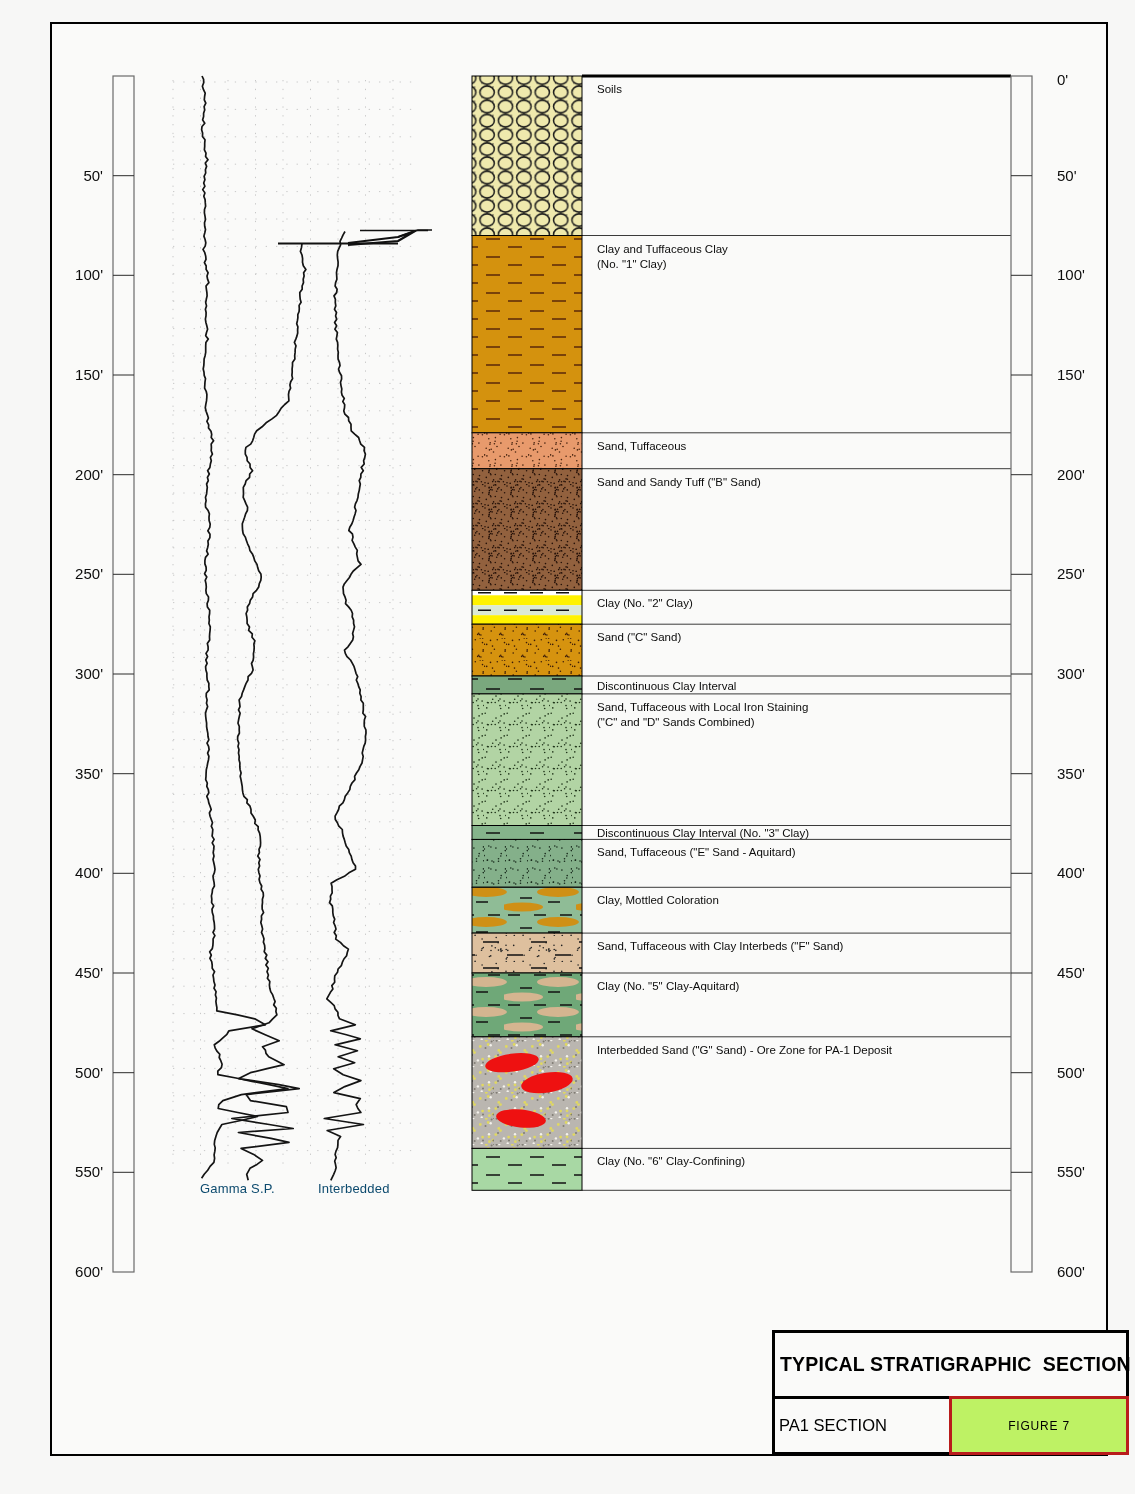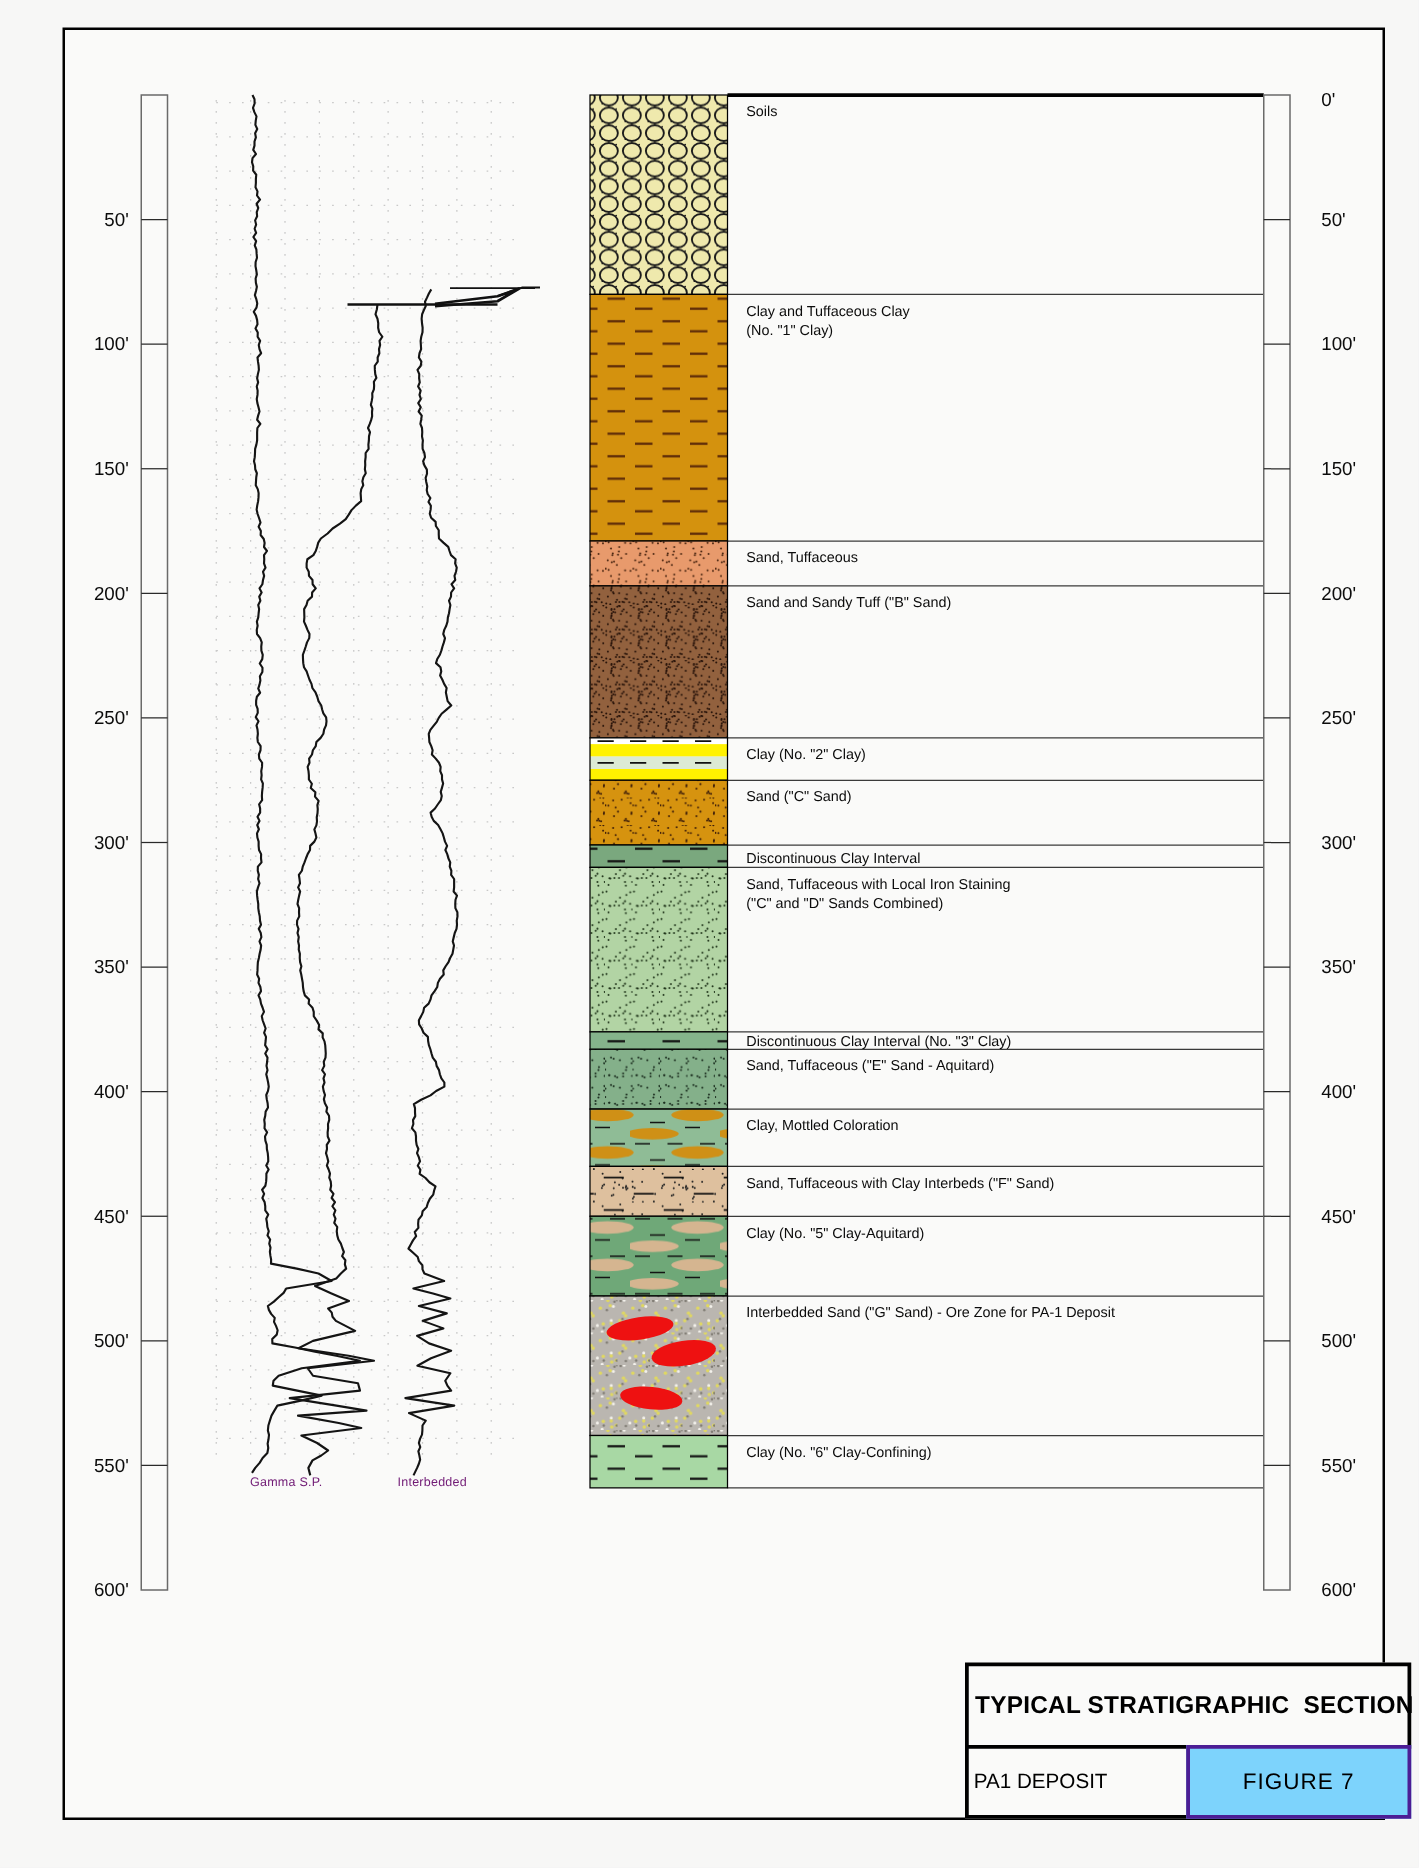--- a/index.html
+++ b/index.html
@@ -2,32 +2,32 @@
 <html><head>
 <meta charset="utf-8">
 <style>
   html,body{margin:0;padding:0;background:#f4f4f4;}
   .page{position:relative;width:1135px;height:1494px;background:#f7f7f6;
         font-family:"Liberation Sans",sans-serif;overflow:hidden;}
   .outer-border{position:absolute;left:50px;top:22px;width:1058px;height:1434px;
         border:2px solid #000;box-sizing:border-box;background:#fafaf9;}
   svg{position:absolute;left:0;top:0;}
   svg text{font-family:"Liberation Sans",sans-serif;fill:#0c0c0c;}
-  .curve-label{position:absolute;font-size:10px;color:#701a75;letter-spacing:0.2px;}
+  .curve-label{position:absolute;font-size:13px;color:#0c4a6e;letter-spacing:0.2px;}
   .lbl-gamma{left:200px;top:1181px;}
   .lbl-res{left:318px;top:1181px;}
   .title-block{position:absolute;left:748px;top:1330px;width:357px;margin-left:24px;}
   .tb-title{border:3px solid #000;box-sizing:border-box;height:69px;background:#fafaf9;
         display:flex;align-items:center;padding-left:5px;font-size:19.5px;font-weight:bold;
         letter-spacing:0.2px;white-space:pre;}
   .tb-row{display:flex;margin-top:-3px;height:59px;}
   .tb-deposit{width:180px;border:3px solid #000;box-sizing:border-box;background:#fafaf9;
         display:flex;align-items:center;padding-left:4px;font-size:16.5px;}
-  .tb-figure{width:180px;margin-left:-3px;border:3px solid #4c1d95;box-sizing:border-box;background:#7dd3fc;
-        display:flex;align-items:center;justify-content:center;font-size:18px;letter-spacing:0.8px;}
+  .tb-figure{width:180px;margin-left:-3px;border:3px solid #b91c1c;box-sizing:border-box;background:#bef264;
+        display:flex;align-items:center;justify-content:center;font-size:12px;letter-spacing:0.8px;}
 </style>
 </head>
 <body>
 
 <div class="page">
   <div class="outer-border"></div>
 
   <svg id="diagram" width="1135" height="1494" viewBox="0 0 1135 1494">
       <defs>
         <pattern id="pat0" width="18.4" height="14.2" patternUnits="userSpaceOnUse">
@@ -447,17 +447,17 @@
         <polyline points="348,243 398,237 415,231 398,241 348,245" fill="none" stroke="#111" stroke-width="2.2" stroke-linejoin="round"></polyline>
       </g>
     </svg>
 
   <div class="curve-label lbl-gamma">Gamma S.P.</div>
   <div class="curve-label lbl-res">Interbedded</div>
 
   <div class="title-block">
     <div class="tb-title">TYPICAL STRATIGRAPHIC  SECTION</div>
     <div class="tb-row">
-      <div class="tb-deposit">PA1 DEPOSIT</div>
+      <div class="tb-deposit">PA1 SECTION</div>
       <div class="tb-figure">FIGURE 7</div>
     </div>
   </div>
 </div>
 
 </body></html>

